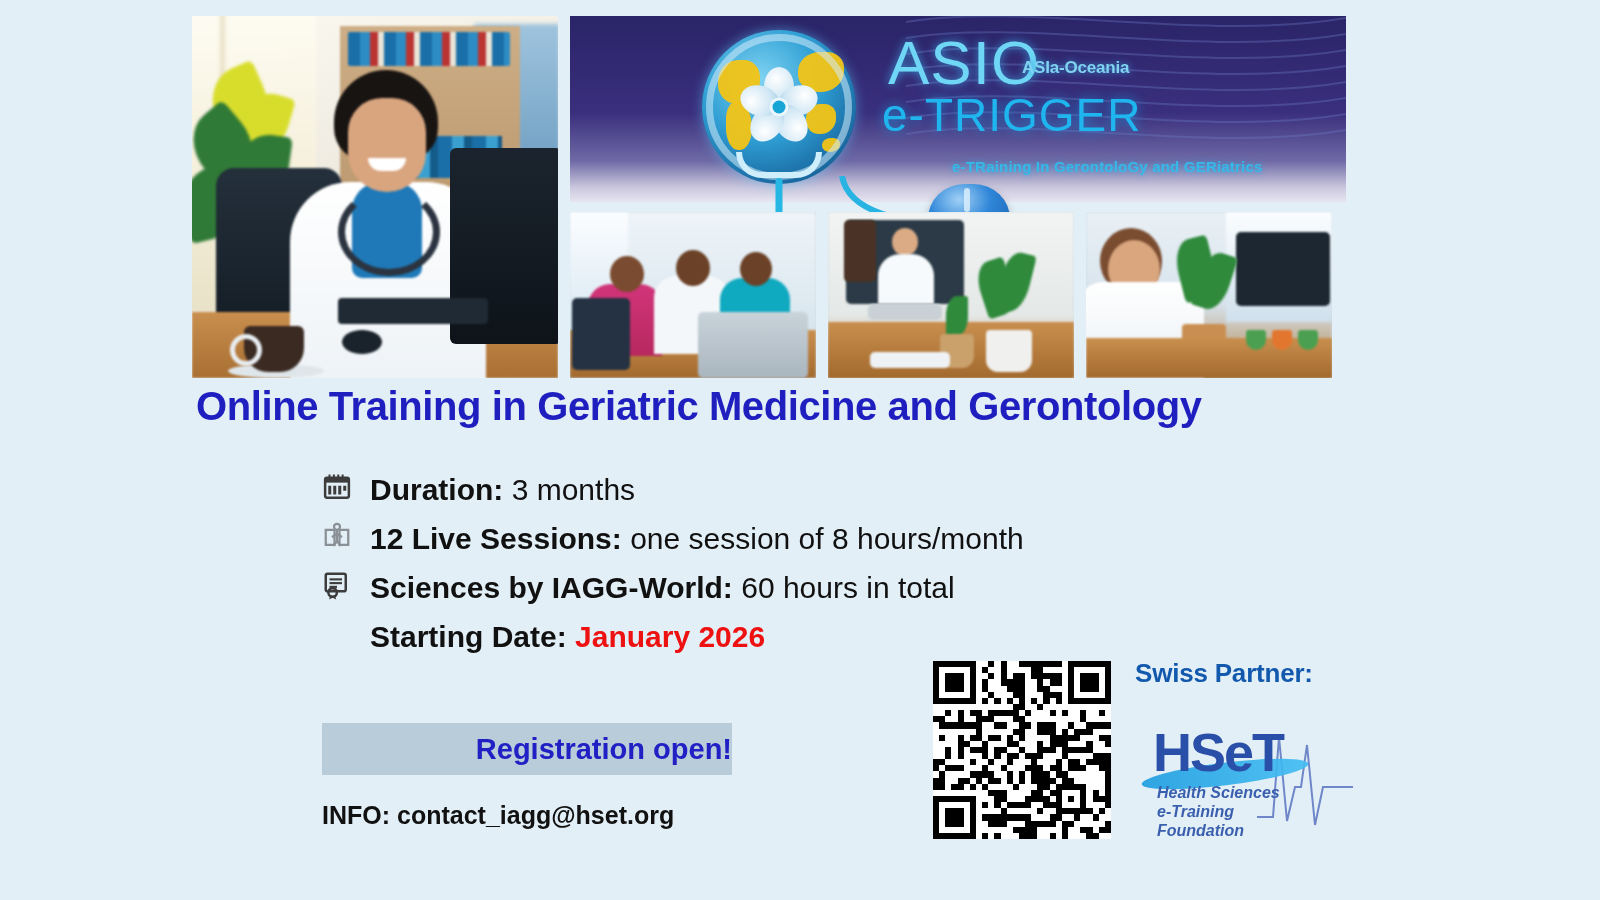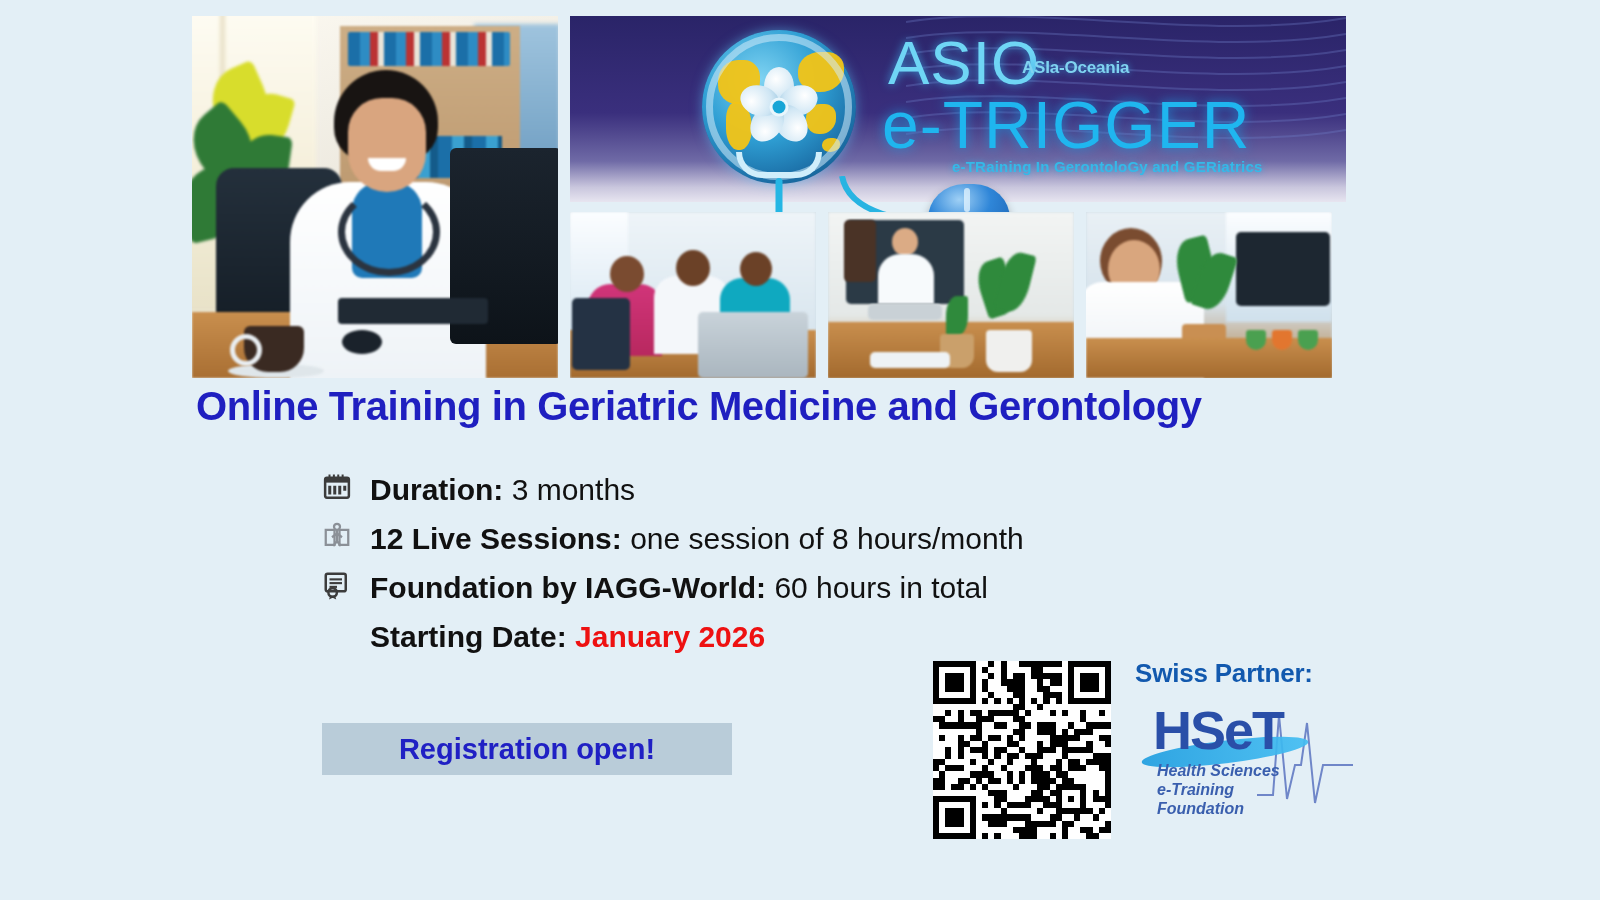--- a/index.html
+++ b/index.html
@@ -100,21 +100,21 @@
     box-shadow: 0 5px 10px rgba(0,0,0,.3); }
   .mouse:after { content:""; position:absolute; left:36px; top:4px; width:6px; height:24px;
     background: rgba(230,245,255,.75); border-radius:3px; }
   .asio-text { position:absolute; left:318px; top:16px; color:#6fd6f5;
     font-size:62px; font-weight:400; letter-spacing:1px; line-height:1;
     text-shadow: 0 0 10px rgba(60,170,230,.85); font-family:"Liberation Sans",sans-serif; }
   .asio-sub { position:absolute; left:452px; top:42px; color:#7fd3f0;
     font-size:17px; font-weight:700; letter-spacing:-.2px;
     text-shadow:0 0 7px rgba(60,170,230,.8); }
   .trig-text { position:absolute; left:312px; top:76px; color:#1fb6ef;
-    font-size:66px; font-weight:400; line-height:1; letter-spacing:1px;
+    font-size:46px; font-weight:400; line-height:1; letter-spacing:1px;
     text-shadow: 0 0 12px rgba(30,150,220,.9); }
   .trig-sub { position:absolute; left:382px; top:142px; color:#35b9e8;
     font-size:15px; font-weight:700; letter-spacing:.2px;
     text-shadow:0 0 6px rgba(40,160,220,.8); }
 
   
   .strip { position:absolute; left:570px; top:212px; display:flex; gap:12px; }
   .thumb { width:246px; height:166px; overflow:hidden; position:relative; background:#cfdde6; }
   .t-win { position:absolute; left:0; top:0; width:58px; height:118px;
     background: linear-gradient(180deg,#fbfdff,#d8e7f2); filter: blur(1.4px); }
@@ -137,32 +137,32 @@
   .drow { display:flex; align-items:flex-start; height:49px; }
   .dicon { width:48px; flex:0 0 48px; display:flex; align-items:center; justify-content:flex-start;
     padding-top:4px; }
   .dtext { font-size:30px; color:#111; line-height:44px; white-space:nowrap; }
   .dtext b { font-weight:700; }
   .red { color:#ee1111; font-weight:700; }
   .drow.nopad .dicon { visibility:hidden; }
 
   
   .cta { position:absolute; left:322px; top:723px; width:410px; height:52px;
-    background:#b9ccd9; display:flex; align-items:center; justify-content:center; }
+    background:#b9ccd9; display:flex; align-items:center; justify-content:flex-end; }
   .cta span { color:#2020c4; font-size:29px; font-weight:700; }
   .info { position:absolute; left:322px; top:801px; font-size:25px; font-weight:700; color:#111; }
 
   
   .qr { position:absolute; left:933px; top:661px; width:178px; height:178px; background:#fff; }
   .qr canvas, .qr svg { display:block; }
 
   
   .swiss { position:absolute; left:1135px; top:658px; width:220px; }
   .swiss-label { color:#1259ae; font-size:26px; font-weight:700; letter-spacing:-.2px; }
-  .hset { position:relative; margin-top:10px; width:212px; height:120px; }
+  .hset { position:relative; margin-top:32px; width:212px; height:120px; }
   .hset-main { position:absolute; left:18px; top:0; font-size:54px; font-weight:700;
     color:#2a4fa8; letter-spacing:-2px; font-family:"Liberation Sans",sans-serif; }
   .hset-swoosh { position:absolute; left:6px; top:38px; width:168px; height:30px;
     background: linear-gradient(90deg,#1f9ee0,#43bdf2); clip-path: ellipse(50% 38% at 50% 50%);
     transform: rotate(-7deg); opacity:.92; }
   .hset-sub { position:absolute; left:22px; top:62px; font-size:16px; font-style:italic;
     font-weight:700; color:#3a5fae; line-height:19px; }
   .hset-ecg { position:absolute; right:-6px; top:4px; width:96px; height:106px; }
 </style>
 </head>
@@ -339,34 +339,35 @@
           <rect x="3" y="3" width="16" height="14" rx="1.5" fill="none" stroke="#3c3c3c" stroke-width="2"></rect>
           <g stroke="#3c3c3c" stroke-width="1.7">
             <line x1="6" y1="7.5" x2="16" y2="7.5"></line>
             <line x1="6" y1="10.5" x2="16" y2="10.5"></line>
             <line x1="6" y1="13.5" x2="12" y2="13.5"></line>
           </g>
           <circle cx="8.5" cy="18" r="3.4" fill="none" stroke="#3c3c3c" stroke-width="2"></circle>
           <path d="M6.6 20.6l-1 3 2.9-1.4 2.9 1.4-1-3" fill="#3c3c3c"></path>
         </svg>
       </div>
-      <div class="dtext"><b>Foundation by IAGG-World:</b> <span>60 hours in total</span></div>
+      <div class="dtext"><b>Sciences by IAGG-World:</b> <span>60 hours in total</span></div>
     </div>
 
     <div class="drow nopad">
       <div class="dicon"></div>
       <div class="dtext"><b>Starting Date:</b> <span class="red">January 2026</span></div>
     </div>
 
   </div>
 
   <div class="cta">
     <span>Registration open!</span>
   </div>
 
+  <div class="info">INFO: contact_iagg@hset.org</div>
 
   <div class="qr">
     <svg width="178" height="178" viewBox="0 0 29 29" shape-rendering="crispEdges">
       <rect width="29" height="29" fill="#ffffff"></rect>
       <g fill="#000000" id="qr-modules">
           <path d="M0,0h1v1h-1zM1,0h1v1h-1zM2,0h1v1h-1zM3,0h1v1h-1zM4,0h1v1h-1zM5,0h1v1h-1zM6,0h1v1h-1zM9,0h1v1h-1zM11,0h1v1h-1zM14,0h1v1h-1zM15,0h1v1h-1zM16,0h1v1h-1zM17,0h1v1h-1zM18,0h1v1h-1zM19,0h1v1h-1zM20,0h1v1h-1zM22,0h1v1h-1zM23,0h1v1h-1zM24,0h1v1h-1zM25,0h1v1h-1zM26,0h1v1h-1zM27,0h1v1h-1zM28,0h1v1h-1zM0,1h1v1h-1zM6,1h1v1h-1zM8,1h1v1h-1zM11,1h1v1h-1zM16,1h1v1h-1zM17,1h1v1h-1zM22,1h1v1h-1zM28,1h1v1h-1zM0,2h1v1h-1zM2,2h1v1h-1zM3,2h1v1h-1zM4,2h1v1h-1zM6,2h1v1h-1zM9,2h1v1h-1zM11,2h1v1h-1zM13,2h1v1h-1zM14,2h1v1h-1zM16,2h1v1h-1zM17,2h1v1h-1zM18,2h1v1h-1zM19,2h1v1h-1zM20,2h1v1h-1zM22,2h1v1h-1zM24,2h1v1h-1zM25,2h1v1h-1zM26,2h1v1h-1zM28,2h1v1h-1zM0,3h1v1h-1zM2,3h1v1h-1zM3,3h1v1h-1zM4,3h1v1h-1zM6,3h1v1h-1zM8,3h1v1h-1zM11,3h1v1h-1zM12,3h1v1h-1zM13,3h1v1h-1zM14,3h1v1h-1zM17,3h1v1h-1zM19,3h1v1h-1zM20,3h1v1h-1zM22,3h1v1h-1zM24,3h1v1h-1zM25,3h1v1h-1zM26,3h1v1h-1zM28,3h1v1h-1zM0,4h1v1h-1zM2,4h1v1h-1zM3,4h1v1h-1zM4,4h1v1h-1zM6,4h1v1h-1zM8,4h1v1h-1zM12,4h1v1h-1zM13,4h1v1h-1zM14,4h1v1h-1zM17,4h1v1h-1zM18,4h1v1h-1zM22,4h1v1h-1zM24,4h1v1h-1zM25,4h1v1h-1zM26,4h1v1h-1zM28,4h1v1h-1zM0,5h1v1h-1zM6,5h1v1h-1zM9,5h1v1h-1zM13,5h1v1h-1zM14,5h1v1h-1zM18,5h1v1h-1zM19,5h1v1h-1zM20,5h1v1h-1zM22,5h1v1h-1zM28,5h1v1h-1zM0,6h1v1h-1zM1,6h1v1h-1zM2,6h1v1h-1zM3,6h1v1h-1zM4,6h1v1h-1zM5,6h1v1h-1zM6,6h1v1h-1zM8,6h1v1h-1zM10,6h1v1h-1zM12,6h1v1h-1zM14,6h1v1h-1zM16,6h1v1h-1zM18,6h1v1h-1zM20,6h1v1h-1zM22,6h1v1h-1zM23,6h1v1h-1zM24,6h1v1h-1zM25,6h1v1h-1zM26,6h1v1h-1zM27,6h1v1h-1zM28,6h1v1h-1zM13,7h1v1h-1zM14,7h1v1h-1zM17,7h1v1h-1zM2,8h1v1h-1zM4,8h1v1h-1zM6,8h1v1h-1zM7,8h1v1h-1zM9,8h1v1h-1zM10,8h1v1h-1zM11,8h1v1h-1zM12,8h1v1h-1zM13,8h1v1h-1zM15,8h1v1h-1zM19,8h1v1h-1zM21,8h1v1h-1zM24,8h1v1h-1zM27,8h1v1h-1zM0,9h1v1h-1zM1,9h1v1h-1zM4,9h1v1h-1zM7,9h1v1h-1zM8,9h1v1h-1zM9,9h1v1h-1zM13,9h1v1h-1zM14,9h1v1h-1zM24,9h1v1h-1zM1,10h1v1h-1zM2,10h1v1h-1zM3,10h1v1h-1zM4,10h1v1h-1zM5,10h1v1h-1zM6,10h1v1h-1zM7,10h1v1h-1zM10,10h1v1h-1zM11,10h1v1h-1zM14,10h1v1h-1zM15,10h1v1h-1zM17,10h1v1h-1zM18,10h1v1h-1zM19,10h1v1h-1zM22,10h1v1h-1zM25,10h1v1h-1zM26,10h1v1h-1zM27,10h1v1h-1zM28,10h1v1h-1zM7,11h1v1h-1zM13,11h1v1h-1zM14,11h1v1h-1zM17,11h1v1h-1zM18,11h1v1h-1zM19,11h1v1h-1zM21,11h1v1h-1zM23,11h1v1h-1zM24,11h1v1h-1zM25,11h1v1h-1zM1,12h1v1h-1zM4,12h1v1h-1zM6,12h1v1h-1zM7,12h1v1h-1zM9,12h1v1h-1zM10,12h1v1h-1zM12,12h1v1h-1zM14,12h1v1h-1zM19,12h1v1h-1zM20,12h1v1h-1zM21,12h1v1h-1zM22,12h1v1h-1zM23,12h1v1h-1zM27,12h1v1h-1zM28,12h1v1h-1zM4,13h1v1h-1zM5,13h1v1h-1zM8,13h1v1h-1zM12,13h1v1h-1zM13,13h1v1h-1zM17,13h1v1h-1zM19,13h1v1h-1zM20,13h1v1h-1zM21,13h1v1h-1zM25,13h1v1h-1zM28,13h1v1h-1zM2,14h1v1h-1zM4,14h1v1h-1zM6,14h1v1h-1zM7,14h1v1h-1zM8,14h1v1h-1zM10,14h1v1h-1zM11,14h1v1h-1zM14,14h1v1h-1zM17,14h1v1h-1zM18,14h1v1h-1zM19,14h1v1h-1zM21,14h1v1h-1zM22,14h1v1h-1zM23,14h1v1h-1zM24,14h1v1h-1zM25,14h1v1h-1zM2,15h1v1h-1zM4,15h1v1h-1zM8,15h1v1h-1zM10,15h1v1h-1zM12,15h1v1h-1zM13,15h1v1h-1zM15,15h1v1h-1zM16,15h1v1h-1zM17,15h1v1h-1zM21,15h1v1h-1zM26,15h1v1h-1zM27,15h1v1h-1zM28,15h1v1h-1zM0,16h1v1h-1zM1,16h1v1h-1zM6,16h1v1h-1zM9,16h1v1h-1zM12,16h1v1h-1zM16,16h1v1h-1zM20,16h1v1h-1zM22,16h1v1h-1zM23,16h1v1h-1zM25,16h1v1h-1zM26,16h1v1h-1zM27,16h1v1h-1zM28,16h1v1h-1zM0,17h1v1h-1zM2,17h1v1h-1zM3,17h1v1h-1zM4,17h1v1h-1zM8,17h1v1h-1zM11,17h1v1h-1zM15,17h1v1h-1zM16,17h1v1h-1zM17,17h1v1h-1zM19,17h1v1h-1zM20,17h1v1h-1zM22,17h1v1h-1zM23,17h1v1h-1zM24,17h1v1h-1zM27,17h1v1h-1zM28,17h1v1h-1zM1,18h1v1h-1zM6,18h1v1h-1zM7,18h1v1h-1zM8,18h1v1h-1zM9,18h1v1h-1zM12,18h1v1h-1zM14,18h1v1h-1zM16,18h1v1h-1zM17,18h1v1h-1zM18,18h1v1h-1zM20,18h1v1h-1zM21,18h1v1h-1zM28,18h1v1h-1zM0,19h1v1h-1zM1,19h1v1h-1zM4,19h1v1h-1zM5,19h1v1h-1zM7,19h1v1h-1zM9,19h1v1h-1zM10,19h1v1h-1zM12,19h1v1h-1zM14,19h1v1h-1zM16,19h1v1h-1zM17,19h1v1h-1zM18,19h1v1h-1zM19,19h1v1h-1zM21,19h1v1h-1zM22,19h1v1h-1zM28,19h1v1h-1zM0,20h1v1h-1zM1,20h1v1h-1zM3,20h1v1h-1zM4,20h1v1h-1zM6,20h1v1h-1zM8,20h1v1h-1zM13,20h1v1h-1zM17,20h1v1h-1zM18,20h1v1h-1zM20,20h1v1h-1zM21,20h1v1h-1zM22,20h1v1h-1zM23,20h1v1h-1zM24,20h1v1h-1zM28,20h1v1h-1zM9,21h1v1h-1zM10,21h1v1h-1zM11,21h1v1h-1zM16,21h1v1h-1zM17,21h1v1h-1zM19,21h1v1h-1zM20,21h1v1h-1zM24,21h1v1h-1zM26,21h1v1h-1zM28,21h1v1h-1zM0,22h1v1h-1zM1,22h1v1h-1zM2,22h1v1h-1zM3,22h1v1h-1zM4,22h1v1h-1zM5,22h1v1h-1zM6,22h1v1h-1zM10,22h1v1h-1zM11,22h1v1h-1zM15,22h1v1h-1zM16,22h1v1h-1zM17,22h1v1h-1zM18,22h1v1h-1zM20,22h1v1h-1zM22,22h1v1h-1zM24,22h1v1h-1zM26,22h1v1h-1zM27,22h1v1h-1zM28,22h1v1h-1zM0,23h1v1h-1zM6,23h1v1h-1zM8,23h1v1h-1zM10,23h1v1h-1zM12,23h1v1h-1zM13,23h1v1h-1zM14,23h1v1h-1zM15,23h1v1h-1zM18,23h1v1h-1zM19,23h1v1h-1zM20,23h1v1h-1zM24,23h1v1h-1zM28,23h1v1h-1zM0,24h1v1h-1zM2,24h1v1h-1zM3,24h1v1h-1zM4,24h1v1h-1zM6,24h1v1h-1zM11,24h1v1h-1zM17,24h1v1h-1zM20,24h1v1h-1zM21,24h1v1h-1zM22,24h1v1h-1zM23,24h1v1h-1zM24,24h1v1h-1zM25,24h1v1h-1zM27,24h1v1h-1zM0,25h1v1h-1zM2,25h1v1h-1zM3,25h1v1h-1zM4,25h1v1h-1zM6,25h1v1h-1zM8,25h1v1h-1zM9,25h1v1h-1zM10,25h1v1h-1zM11,25h1v1h-1zM12,25h1v1h-1zM13,25h1v1h-1zM14,25h1v1h-1zM15,25h1v1h-1zM19,25h1v1h-1zM20,25h1v1h-1zM23,25h1v1h-1zM26,25h1v1h-1zM0,26h1v1h-1zM2,26h1v1h-1zM3,26h1v1h-1zM4,26h1v1h-1zM6,26h1v1h-1zM9,26h1v1h-1zM10,26h1v1h-1zM11,26h1v1h-1zM15,26h1v1h-1zM16,26h1v1h-1zM17,26h1v1h-1zM18,26h1v1h-1zM19,26h1v1h-1zM21,26h1v1h-1zM22,26h1v1h-1zM28,26h1v1h-1zM0,27h1v1h-1zM6,27h1v1h-1zM13,27h1v1h-1zM14,27h1v1h-1zM15,27h1v1h-1zM16,27h1v1h-1zM21,27h1v1h-1zM24,27h1v1h-1zM25,27h1v1h-1zM27,27h1v1h-1zM28,27h1v1h-1zM0,28h1v1h-1zM1,28h1v1h-1zM2,28h1v1h-1zM3,28h1v1h-1zM4,28h1v1h-1zM5,28h1v1h-1zM6,28h1v1h-1zM8,28h1v1h-1zM10,28h1v1h-1zM14,28h1v1h-1zM15,28h1v1h-1zM16,28h1v1h-1zM19,28h1v1h-1zM21,28h1v1h-1zM25,28h1v1h-1zM26,28h1v1h-1z" fill="#000"></path>
         </g>
     </svg>
   </div>
 

